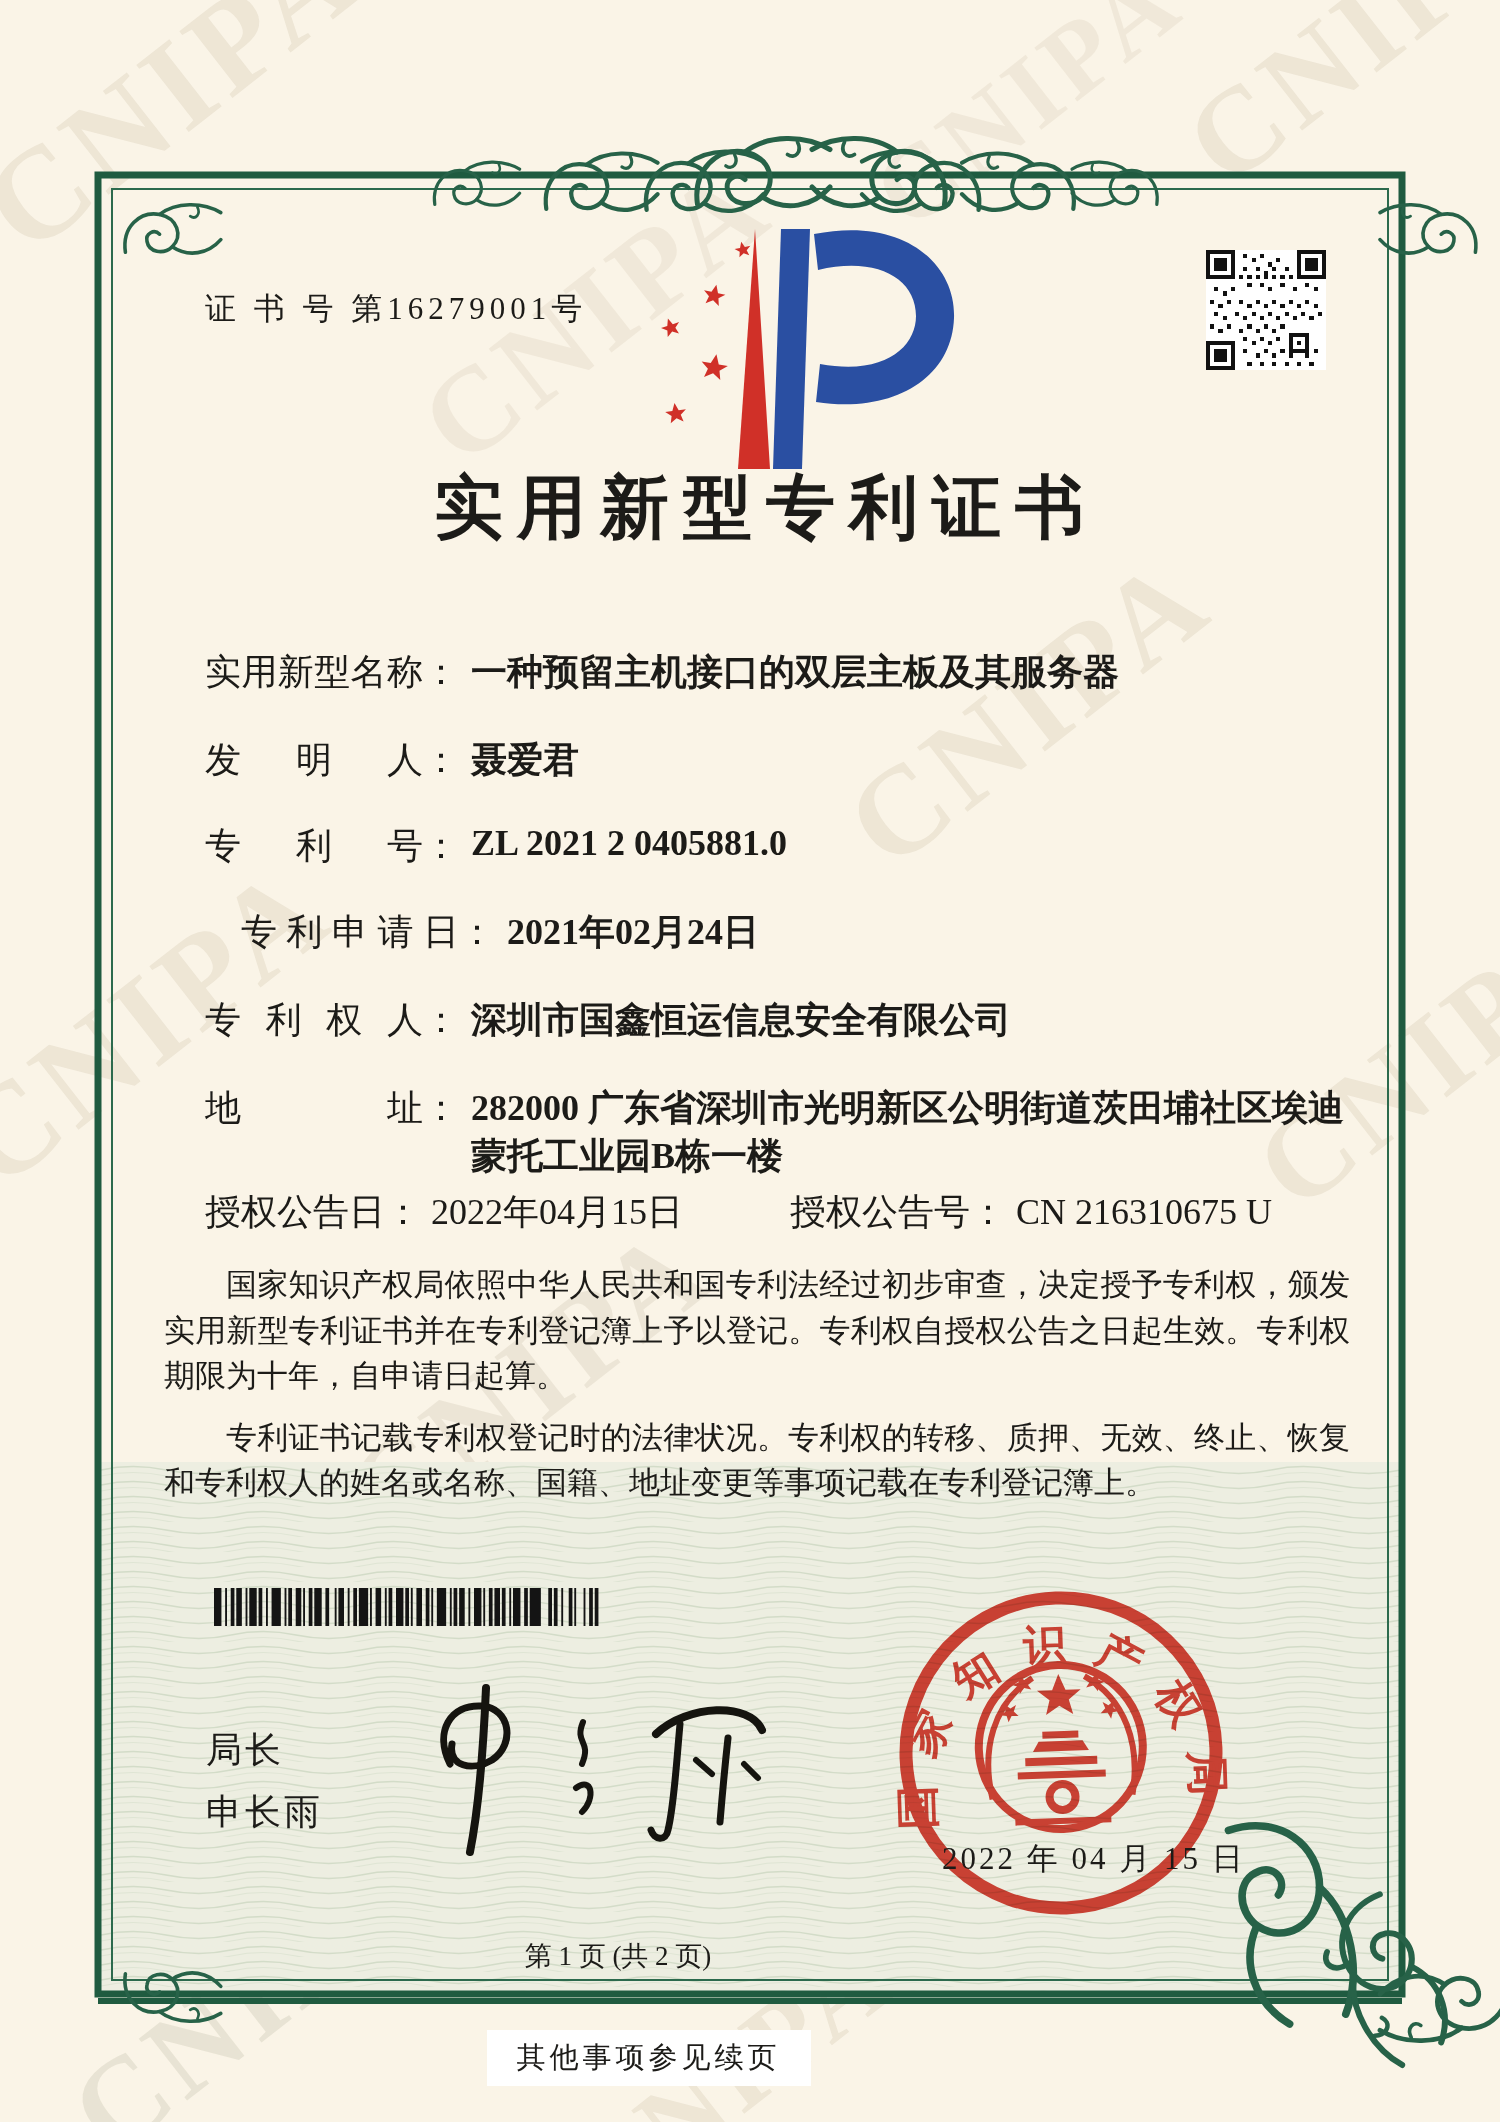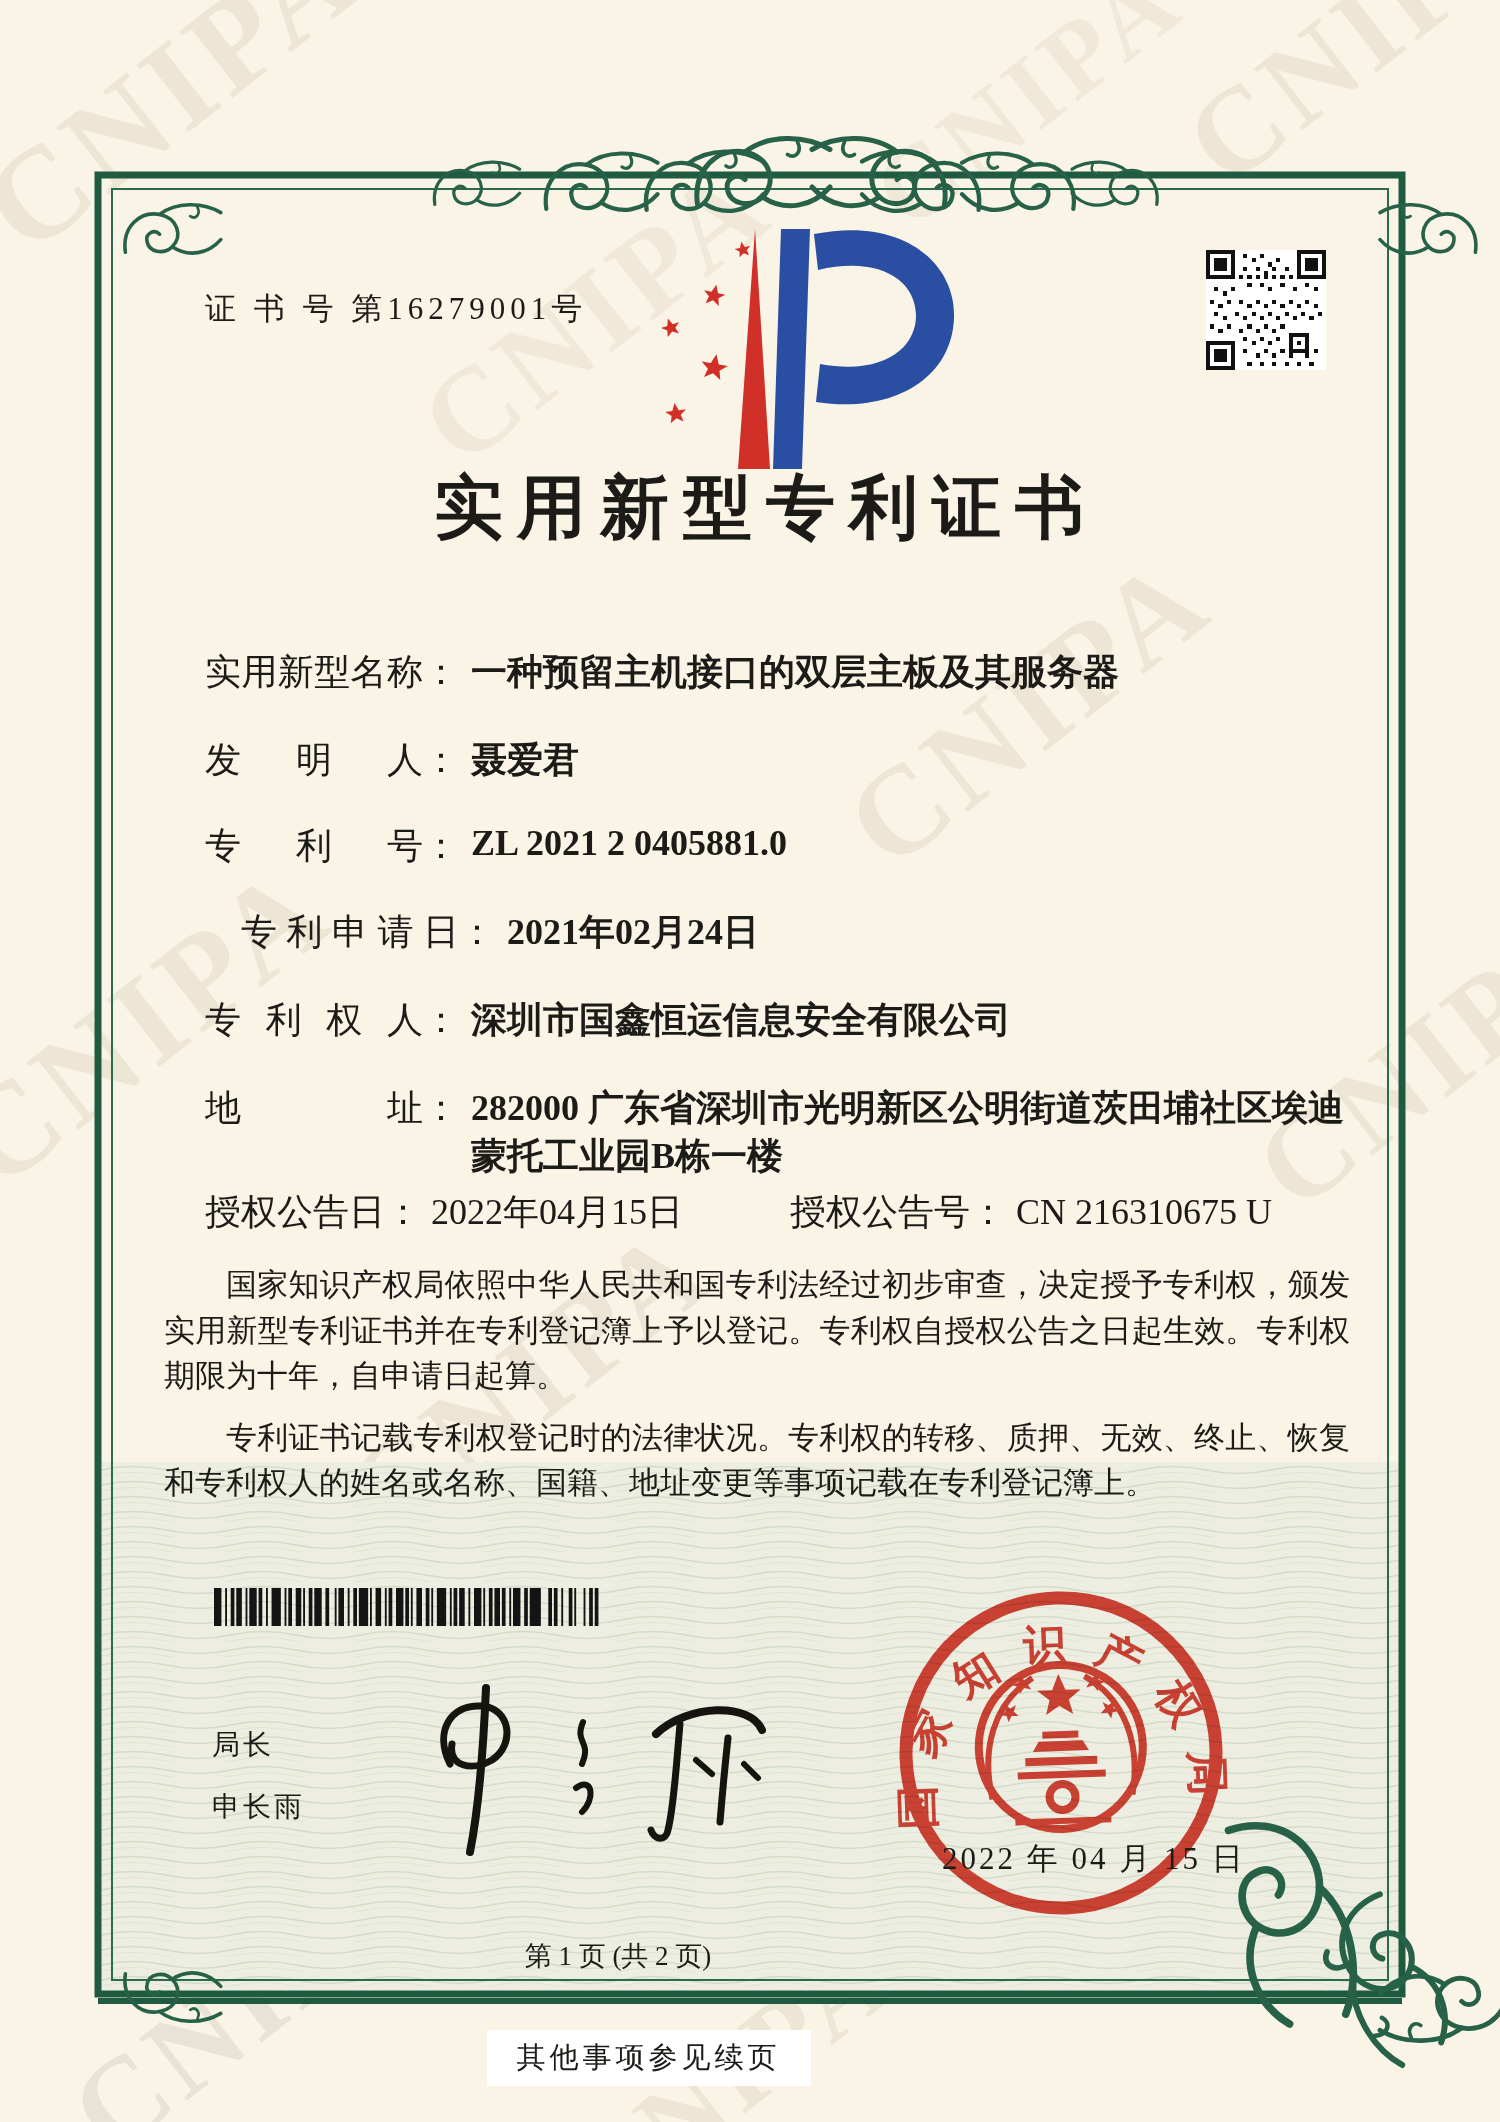--- a/index.html
+++ b/index.html
@@ -22,21 +22,21 @@
   .flabel{display:inline-block;width:218px;text-align:justify;text-align-last:justify;vertical-align:top;}
   .colon{display:inline-block;vertical-align:top;}
   .fval{display:inline-block;margin-left:12px;vertical-align:top;font-weight:bold;}
   .fval-addr{white-space:normal;width:900px;line-height:1.34;}
   .grant-pair{position:absolute;top:0;white-space:nowrap;}
   
   .paras{position:absolute;left:148px;top:1246px;width:1218px;font-size:31px;
          line-height:1.47;text-align:justify;}
   .paras p{margin:16px;text-indent:2em;}
   
-  .officer{position:absolute;left:212px;font-size:28px;font-family:"Liberation Sans","DejaVu Sans",sans-serif;letter-spacing:3px;}
+  .officer{position:absolute;left:206px;font-size:36px;font-family:"Liberation Sans","DejaVu Sans",sans-serif;letter-spacing:3px;}
   
   .sealdate{position:absolute;left:942px;top:1838px;font-size:31px;letter-spacing:3px;z-index:6;}
   .pagenum{position:absolute;left:0;top:1938px;width:1236px;text-align:center;font-size:27px;}
   .footnote{position:absolute;left:0;top:2030px;width:1297px;text-align:center;}
   .footnote span{display:inline-block;background:#ffffff;padding:8px 30px;font-size:29px;letter-spacing:4px;}
   svg{display:block;}
   .z1{z-index:1}.z3{z-index:3}.z4{z-index:4}.z5{z-index:5}.z7{z-index:7}
 </style>
 </head>
 <body>

